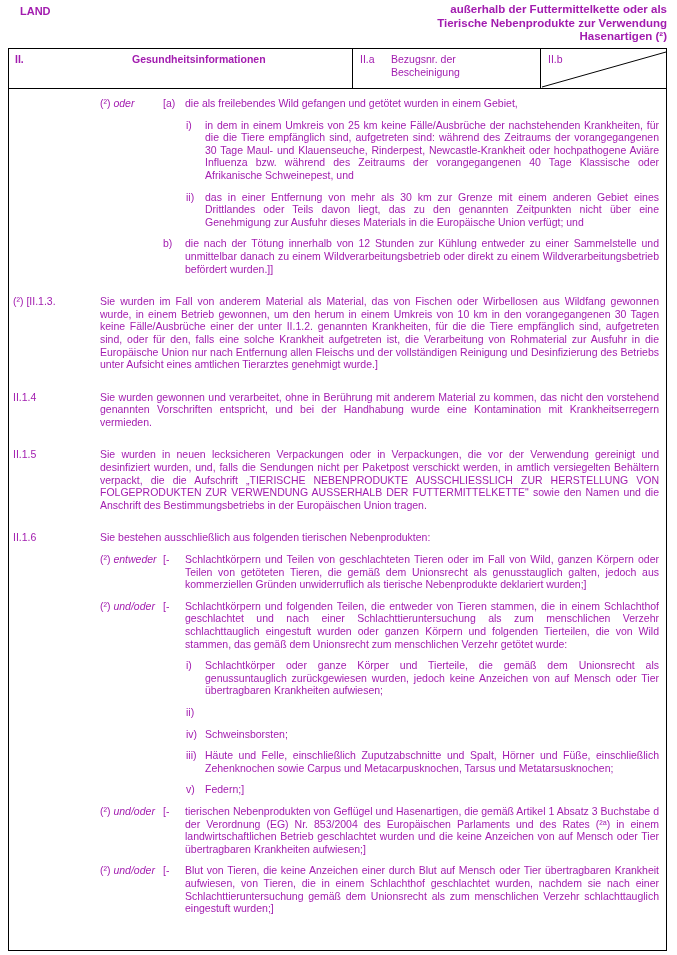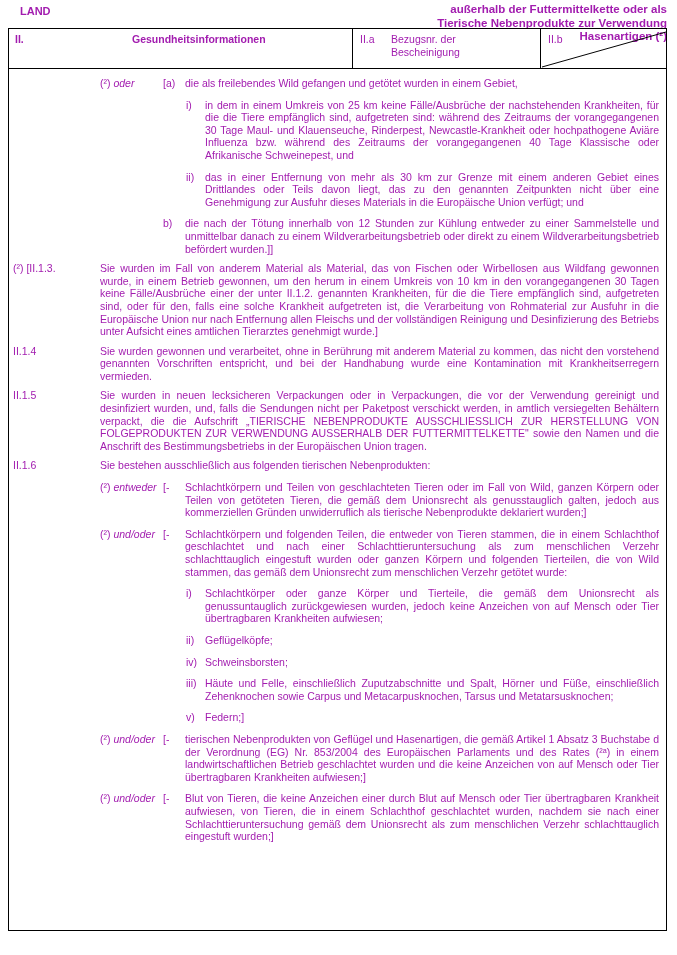--- a/index.html
+++ b/index.html
@@ -4,34 +4,34 @@
 <style>
   html, body { margin:0; padding:0; background:#e8e8e8; }
   .page {
     position:relative; width:677px; height:955px; background:#ffffff;
     font-family:"Liberation Sans", sans-serif; color:#a21caf; overflow:hidden;
   }
   .topbar { position:absolute; top:3px; left:20px; right:10px; display:flex; justify-content:space-between; }
   .land { font-weight:bold; font-size:11px; padding-top:2px; }
   .doc-title { text-align:right; font-weight:bold; font-size:11.5px; line-height:13.5px; }
 
-  .cert-table { position:absolute; left:8px; top:28px; width:657px; border:1px solid #000; }
+  .cert-table { position:absolute; left:8px; top:48px; width:657px; border:1px solid #000; }
   .header-row { display:flex; height:40px; border-bottom:1px solid #000; box-sizing:border-box; font-size:10.5px; line-height:13px; }
   .hcell1 { width:343px; display:flex; padding:4px 0 0 6px; box-sizing:border-box; }
   .hcell1 .num { font-weight:bold; width:85px; flex-shrink:0; }
   .hcell1 .htitle { font-weight:bold;margin-left:32px; }
   .hcell2 { width:188px; border-left:1px solid #000; display:flex; padding:4px 0 0 7px; box-sizing:border-box; }
   .hcell2 .num { width:31px; flex-shrink:0; }
   .hcell2 .lbl { width:105px; }
   .hcell3 { flex:1; border-left:1px solid #000; position:relative; padding:4px 0 0 7px; box-sizing:border-box; }
   .hcell3 svg { position:absolute; left:0; top:0; width:100%; height:100%; display:block; }
 
   .body-cell { height:861px; box-sizing:border-box; padding-top:8px; overflow:hidden; font-size:10.5px; line-height:12.6px; }
 
-  .sec { display:flex; margin-top:7px; }
+  .sec { display:flex; margin-top:20px; }
   .sec.first { margin-top:0; }
   .sec-label { width:91px; flex-shrink:0; padding-left:4px; box-sizing:border-box; }
   .sec-content { flex:1; padding-right:7px; }
   .para { text-align:justify; }
 
   .opt-row, .sub-row { display:flex; margin-top:9px; }
   .opt-row.first { margin-top:0; }
   .opt-label { width:63px; flex-shrink:0; }
   .opt-label .word { font-style:italic; }
   .opt-bracket { width:22px; flex-shrink:0; }
@@ -140,21 +140,20 @@
           </div>
 
           <div class="sub-row">
             <span class="sub-indent"></span>
             <span class="sub-marker">i)</span>
             <span class="sub-text">Schlachtkörper oder ganze Körper und Tierteile, die gemäß dem Unionsrecht als genussuntauglich zurückgewiesen wurden, jedoch keine Anzeichen von auf Mensch oder Tier übertragbaren Krankheiten aufwiesen;</span>
           </div>
           <div class="sub-row">
             <span class="sub-indent"></span>
             <span class="sub-marker">ii)</span>
-            <span class="sub-text">Geflügelköpfe;</span>
           </div>
           <div class="sub-row">
             <span class="sub-indent"></span>
             <span class="sub-marker">iv)</span>
             <span class="sub-text">Schweinsborsten;</span>
           </div>
           <div class="sub-row">
             <span class="sub-indent"></span>
             <span class="sub-marker">iii)</span>
             <span class="sub-text">Häute und Felle, einschließlich Zuputzabschnitte und Spalt, Hörner und Füße, einschließlich Zehenknochen sowie Carpus und Metacarpusknochen, Tarsus und Metatarsusknochen;</span>

